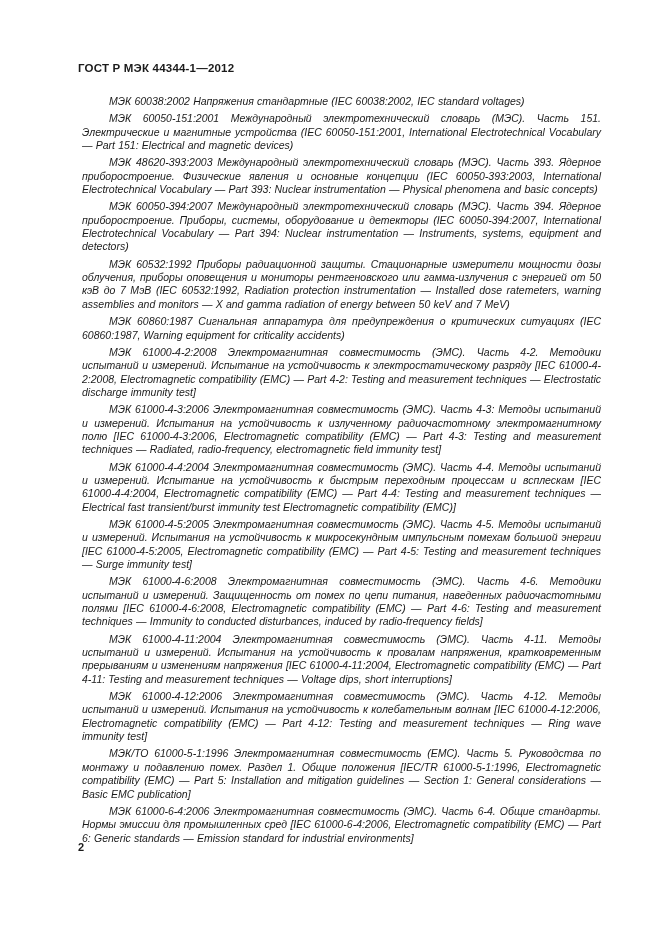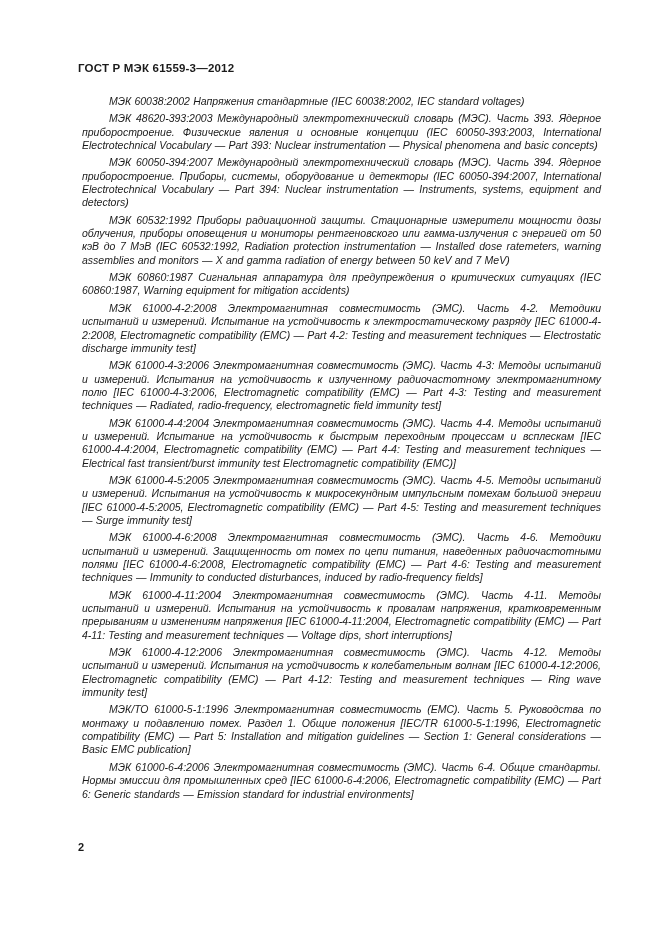--- a/index.html
+++ b/index.html
@@ -48,28 +48,29 @@
     top: 841px;
     font-size: 11px;
     font-weight: bold;
   }
 </style>
 </head>
 <body>
 
 <div class="page">
 
-  <div class="doc-header">ГОСТ Р МЭК 61559-3—2012</div>
+  <div class="doc-header">ГОСТ Р МЭК 44344-1—2012</div>
 
   <div class="doc-body">
     <p>МЭК 60038:2002 Напряжения стандартные (IEC 60038:2002, IEC standard voltages)</p>
+    <p>МЭК 60050-151:2001 Международный электротехнический словарь (МЭС). Часть 151. Электрические и магнитные устройства (IEC 60050-151:2001, International Electrotechnical Vocabulary — Part 151: Electrical and magnetic devices)</p>
     <p>МЭК 48620-393:2003 Международный электротехнический словарь (МЭС). Часть 393. Ядерное приборостроение. Физические явления и основные концепции (IEC 60050-393:2003, International Electrotechnical Vocabulary — Part 393: Nuclear instrumentation — Physical phenomena and basic concepts)</p>
     <p>МЭК 60050-394:2007 Международный электротехнический словарь (МЭС). Часть 394. Ядерное приборостроение. Приборы, системы, оборудование и детекторы (IEC 60050-394:2007, International Electrotechnical Vocabulary — Part 394: Nuclear instrumentation — Instruments, systems, equipment and detectors)</p>
     <p>МЭК 60532:1992 Приборы радиационной защиты. Стационарные измерители мощности дозы облучения, приборы оповещения и мониторы рентгеновского или гамма-излучения с энергией от 50 кэВ до 7 МэВ (IEC 60532:1992, Radiation protection instrumentation — Installed dose ratemeters, warning assemblies and monitors — X and gamma radiation of energy between 50 keV and 7 MeV)</p>
-    <p>МЭК 60860:1987 Сигнальная аппаратура для предупреждения о критических ситуациях (IEC 60860:1987, Warning equipment for mitigation accidents)</p>
+    <p>МЭК 60860:1987 Сигнальная аппаратура для предупреждения о критических ситуациях (IEC 60860:1987, Warning equipment for criticality accidents)</p>
     <p>МЭК 61000-4-2:2008 Электромагнитная совместимость (ЭМС). Часть 4-2. Методики испытаний и измерений. Испытание на устойчивость к электростатическому разряду [IEC 61000-4-2:2008, Electromagnetic compatibility (EMC) — Part 4-2: Testing and measurement techniques — Electrostatic discharge immunity test]</p>
     <p>МЭК 61000-4-3:2006 Электромагнитная совместимость (ЭМС). Часть 4-3: Методы испытаний и измерений. Испытания на устойчивость к излученному радиочастотному электромагнитному полю [IEC 61000-4-3:2006, Electromagnetic compatibility (EMC) — Part 4-3: Testing and measurement techniques — Radiated, radio-frequency, electromagnetic field immunity test]</p>
     <p>МЭК 61000-4-4:2004 Электромагнитная совместимость (ЭМС). Часть 4-4. Методы испытаний и измерений. Испытание на устойчивость к быстрым переходным процессам и всплескам [IEC 61000-4-4:2004, Electromagnetic compatibility (EMC) — Part 4-4: Testing and measurement techniques — Electrical fast transient/burst immunity test Electromagnetic compatibility (EMC)]</p>
     <p>МЭК 61000-4-5:2005 Электромагнитная совместимость (ЭМС). Часть 4-5. Методы испытаний и измерений. Испытания на устойчивость к микросекундным импульсным помехам большой энергии [IEC 61000-4-5:2005, Electromagnetic compatibility (EMC) — Part 4-5: Testing and measurement techniques — Surge immunity test]</p>
     <p>МЭК 61000-4-6:2008 Электромагнитная совместимость (ЭМС). Часть 4-6. Методики испытаний и измерений. Защищенность от помех по цепи питания, наведенных радиочастотными полями [IEC 61000-4-6:2008, Electromagnetic compatibility (EMC) — Part 4-6: Testing and measurement techniques — Immunity to conducted disturbances, induced by radio-frequency fields]</p>
     <p>МЭК 61000-4-11:2004 Электромагнитная совместимость (ЭМС). Часть 4-11. Методы испытаний и измерений. Испытания на устойчивость к провалам напряжения, кратковременным прерываниям и изменениям напряжения [IEC 61000-4-11:2004, Electromagnetic compatibility (EMC) — Part 4-11: Testing and measurement techniques — Voltage dips, short interruptions]</p>
     <p>МЭК 61000-4-12:2006 Электромагнитная совместимость (ЭМС). Часть 4-12. Методы испытаний и измерений. Испытания на устойчивость к колебательным волнам [IEC 61000-4-12:2006, Electromagnetic compatibility (EMC) — Part 4-12: Testing and measurement techniques — Ring wave immunity test]</p>
     <p>МЭК/ТО 61000-5-1:1996 Электромагнитная совместимость (EMC). Часть 5. Руководства по монтажу и подавлению помех. Раздел 1. Общие положения [IEC/TR 61000-5-1:1996, Electromagnetic compatibility (EMC) — Part 5: Installation and mitigation guidelines — Section 1: General considerations — Basic EMC publication]</p>
     <p>МЭК 61000-6-4:2006 Электромагнитная совместимость (ЭМС). Часть 6-4. Общие стандарты. Нормы эмиссии для промышленных сред [IEC 61000-6-4:2006, Electromagnetic compatibility (EMC) — Part 6: Generic standards — Emission standard for industrial environments]</p>
   </div>

